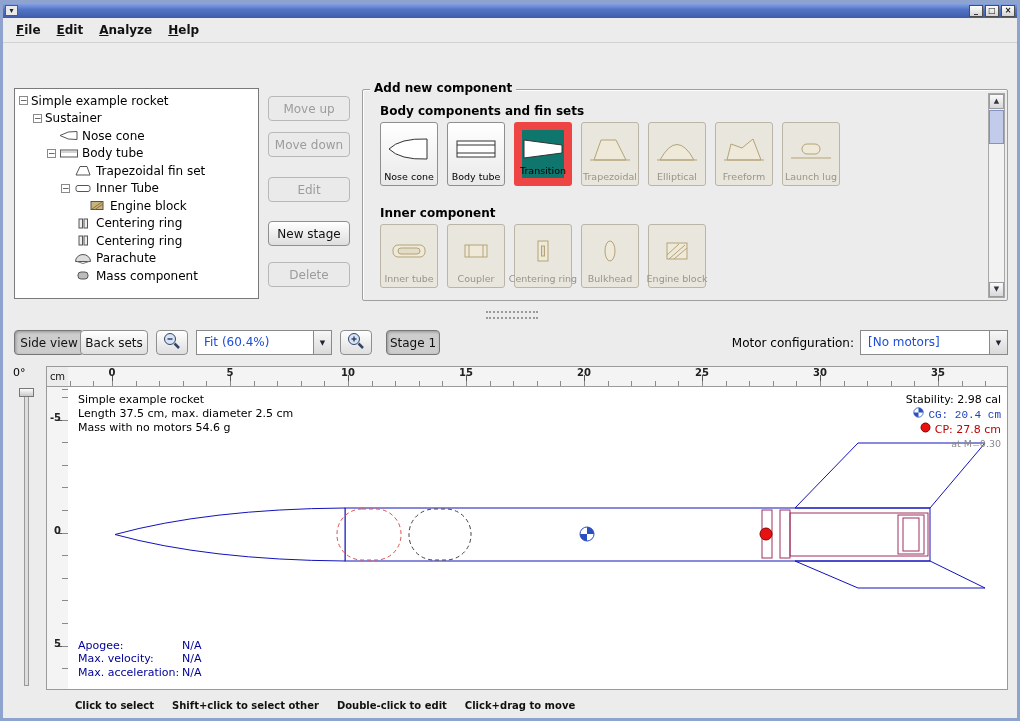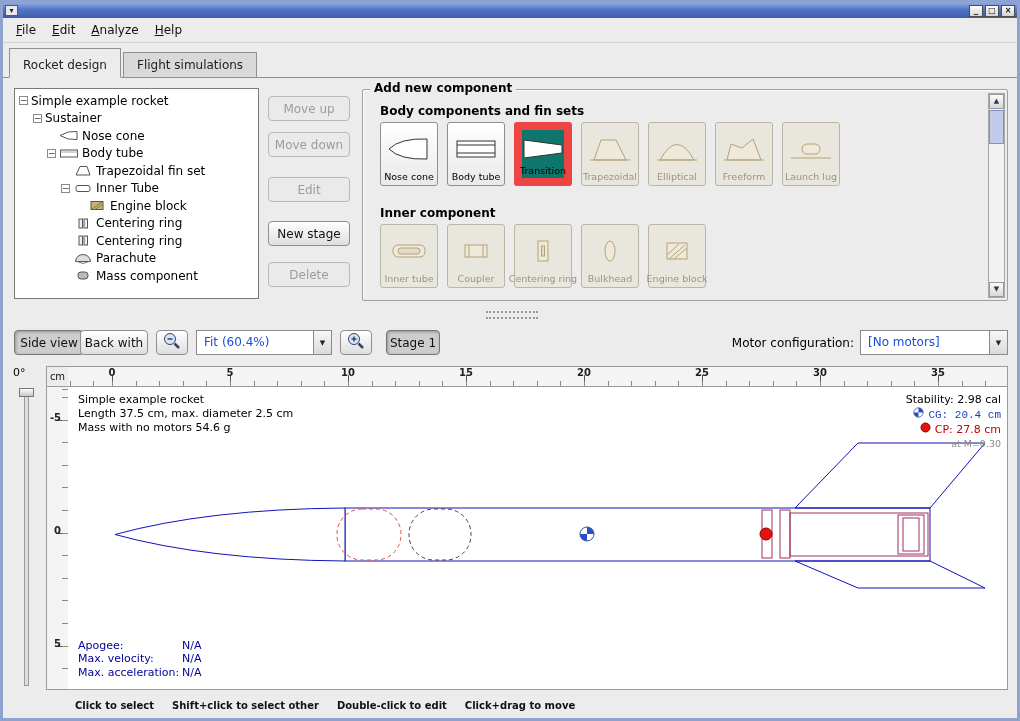--- a/index.html
+++ b/index.html
@@ -17,21 +17,21 @@
              font-size:8px; line-height:10px; text-align:center; border:1px solid #50597a; }
   .tb-title { flex:1; text-align:center; font-size:11px; font-weight:bold;
               text-shadow:1px 1px 1px rgba(0,0,0,.45); white-space:nowrap;margin-top:23px; }
   .tb-controls { display:flex; gap:2px; margin-right:2px; }
   .tb-btn { width:14px; height:12px; background:linear-gradient(#fdfdfd,#d4d4d4);
             border:1px solid #4d4d4d; color:#111; font-size:8px; line-height:10px;
             text-align:center; font-weight:bold; cursor:pointer; }
 
   
   .menubar { position:absolute; top:18px; left:3px; right:3px; height:25px; background:#ececec;
-             border-bottom:1px solid #d2d2d2; display:flex; align-items:center; padding-left:5px; }
+             border-bottom:1px solid #d2d2d2; display:flex; align-items:center; padding-left:5px;font-weight:bold; }
   .menu-item { display:inline-block; font-size:12px; padding:4px 8px; color:#111; cursor:default; }
   .menu-item::first-letter { text-decoration:underline; }
 
   
   .tabbar { position:absolute; top:45px; left:3px; right:3px; height:33px; display:flex;
             align-items:flex-end; padding-left:6px; border-bottom:1px solid #919191; }
   .tab { font-size:12px; padding:5px 13px; border:1px solid #919191; border-bottom:none;
          background:#d9d9d9; margin-right:2px; color:#222; }
   .tab.selected { background:#ececec; padding-top:9px; margin-bottom:-1px;
                   border-bottom:1px solid #ececec; font-weight:normal; }
@@ -157,24 +157,20 @@
     </div>
   </div>
 
   <div class="menubar">
     <span class="menu-item">File</span>
     <span class="menu-item">Edit</span>
     <span class="menu-item">Analyze</span>
     <span class="menu-item">Help</span>
   </div>
 
-  <div class="tabbar">
-    <div class="tab selected">Rocket design</div>
-    <div class="tab">Flight simulations</div>
-  </div>
 
   <div class="tree">
     <div class="trow" style="padding-left:4px">
       <span class="th">−</span>
       <span class="tlabel">Simple example rocket</span>
     </div>
     <div class="trow" style="padding-left:18px">
       <span class="th">−</span>
       <span class="tlabel">Sustainer</span>
     </div>
@@ -387,21 +383,21 @@
   <div class="sbar">
     <div class="sb-btn sb-up">▲</div>
     <div class="sb-thumb"></div>
     <div class="sb-btn sb-down">▼</div>
   </div>
 
   <div class="split" style="top:311px"></div>
   <div class="split" style="top:317px"></div>
 
   <div class="tbtn pressed" style="left:14px; width:70px">Side view</div>
-  <div class="tbtn" style="left:80px; width:68px">Back with</div>
+  <div class="tbtn" style="left:80px; width:68px">Back sets</div>
   <div class="tbtn" style="left:156px; width:32px">
     <span><svg width="20" height="20" viewBox="0 0 20 20">
           <circle cx="8" cy="8" r="5.5" fill="#d6e4f6" stroke="#334466"></circle>
           <line x1="12.5" y1="12.5" x2="17" y2="17" stroke="#334466" stroke-width="2.5"></line>
           <line x1="5.5" y1="8" x2="10.5" y2="8" stroke="#334466" stroke-width="1.5"></line>
         </svg></span>
   </div>
   <div class="combo" style="left:196px; width:136px">
     <span class="cv">Fit (60.4%)</span>
     <span class="ca">▼</span>

